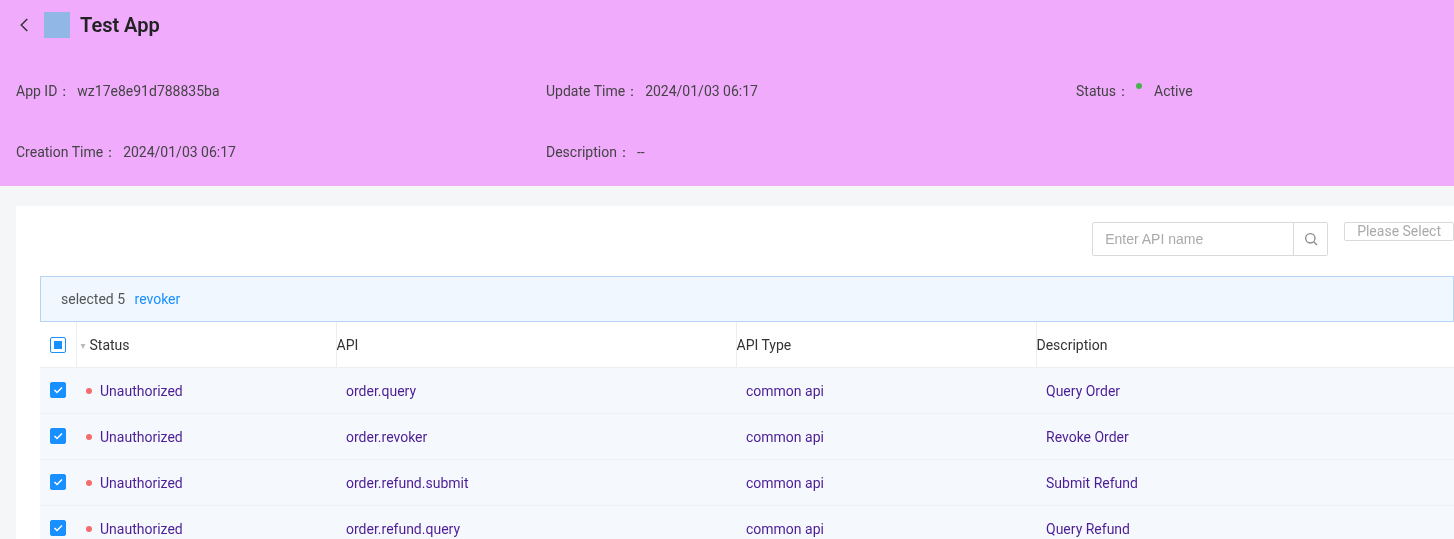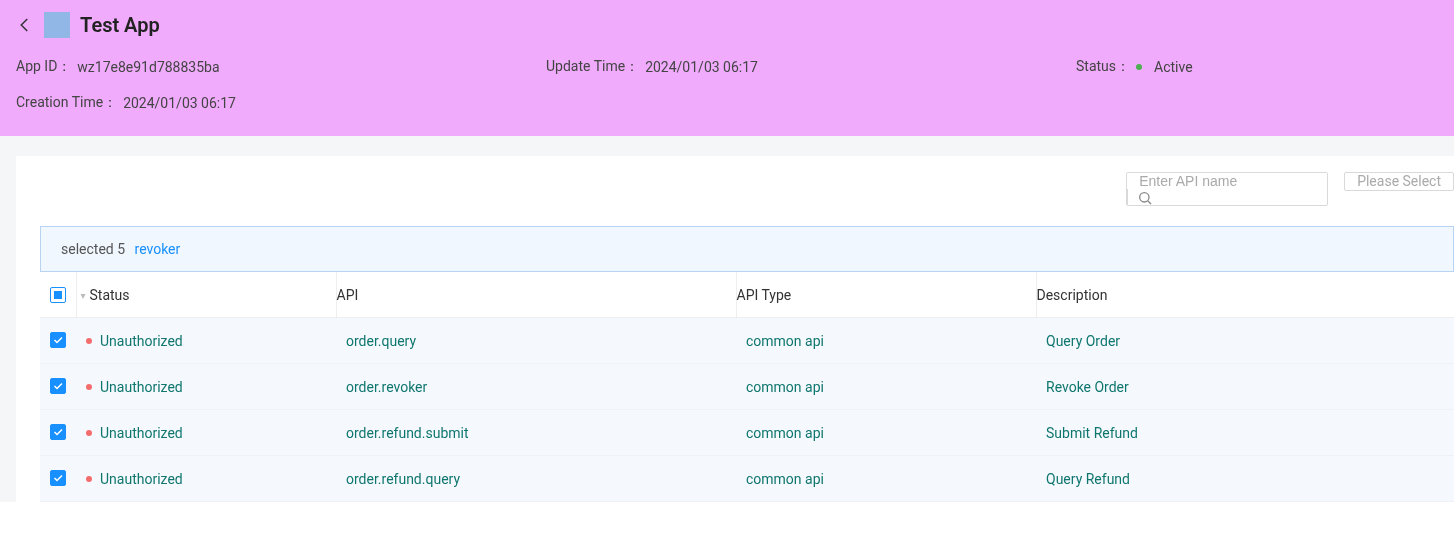--- a/index.html
+++ b/index.html
@@ -39,21 +39,21 @@
     font-size: 20px;
     font-weight: 600;
     color: #222;
   }
   .meta-grid {
     display: grid;
     grid-template-columns: 530px 530px auto;
     row-gap: 18px;
     color: #555;
   }
-  .meta-item { display: flex; align-items: center; gap: 6px; }
+  .meta-item { display: flex; align-items: flex-start; gap: 6px; margin-top: 25px; }
   .meta-label { color: #444; }
   .meta-value { color: #444; }
   .status-dot {
     width: 6px; height: 6px; border-radius: 50%;
     background: #4caf50; display: inline-block; margin-right: 6px;
   }
   .content-wrapper {
     background: #f5f6f7;
     padding: 20px 0 0 16px;
   }
@@ -67,21 +67,20 @@
     gap: 16px;
     padding-right: 0;
     margin-bottom: 20px;
   }
   .search-group {
     display: flex;
     border: 1px solid #d9d9d9;
     border-radius: 2px;
     height: 34px;
     overflow: hidden;
-    flex-direction: column;
   }
   .search-input {
     border: none;
     padding: 0 12px;
     width: 200px;
     font-size: 14px;
     outline: none;
     color: #333;
   }
   .search-input::placeholder { color: #aaa; }
@@ -131,21 +130,21 @@
     border-bottom: 1px solid #eee;
     background: #fff;
   }
   .table thead th + th {
     border-left: 1px solid #eee;
   }
   .table tbody td {
     padding: 14px 10px;
     border-bottom: 1px solid #eef2f7;
     background: #f5f9fe;
-    color: #0f766e;
+    color: #4c1d95;
   }
   .col-check { width: 36px; padding-left: 10px !important; }
   .col-status { width: 260px; }
   .col-api { width: 400px; margin-top: 27px; }
   .col-type { width: 300px; }
   .checkbox {
     width: 16px; height: 16px;
     border: 1px solid #1890ff;
     background: #1890ff;
     border-radius: 2px;
@@ -202,20 +201,24 @@
       <span class="meta-value">2024/01/03 06:17</span>
     </div>
     <div class="meta-item">
       <span class="meta-label">Status：</span>
       <span class="status-dot"></span>
       <span class="meta-value">Active</span>
     </div>
     <div class="meta-item">
       <span class="meta-label">Creation Time：</span>
       <span class="meta-value">2024/01/03 06:17</span>
+    </div>
+    <div class="meta-item">
+      <span class="meta-label">Description：</span>
+      <span class="meta-value">--</span>
     </div>
     <div></div>
   </div>
 </div>
 
 <div class="content-wrapper">
   <div class="panel">
 
     <div class="filter-row">
       <div class="search-group">

